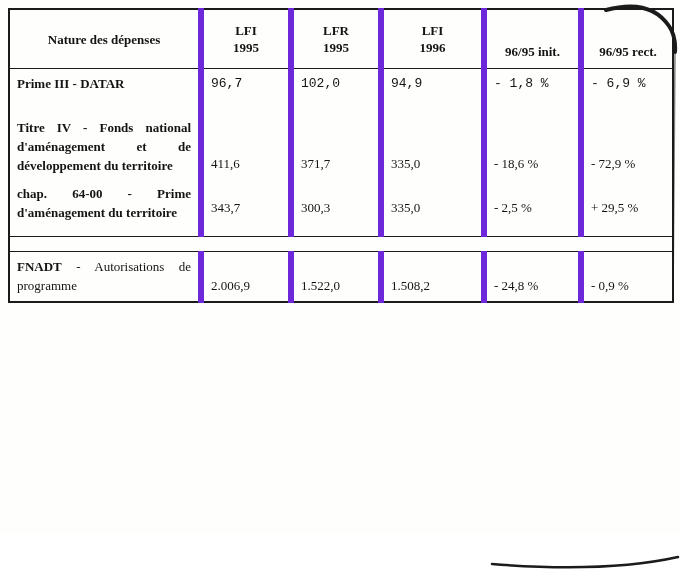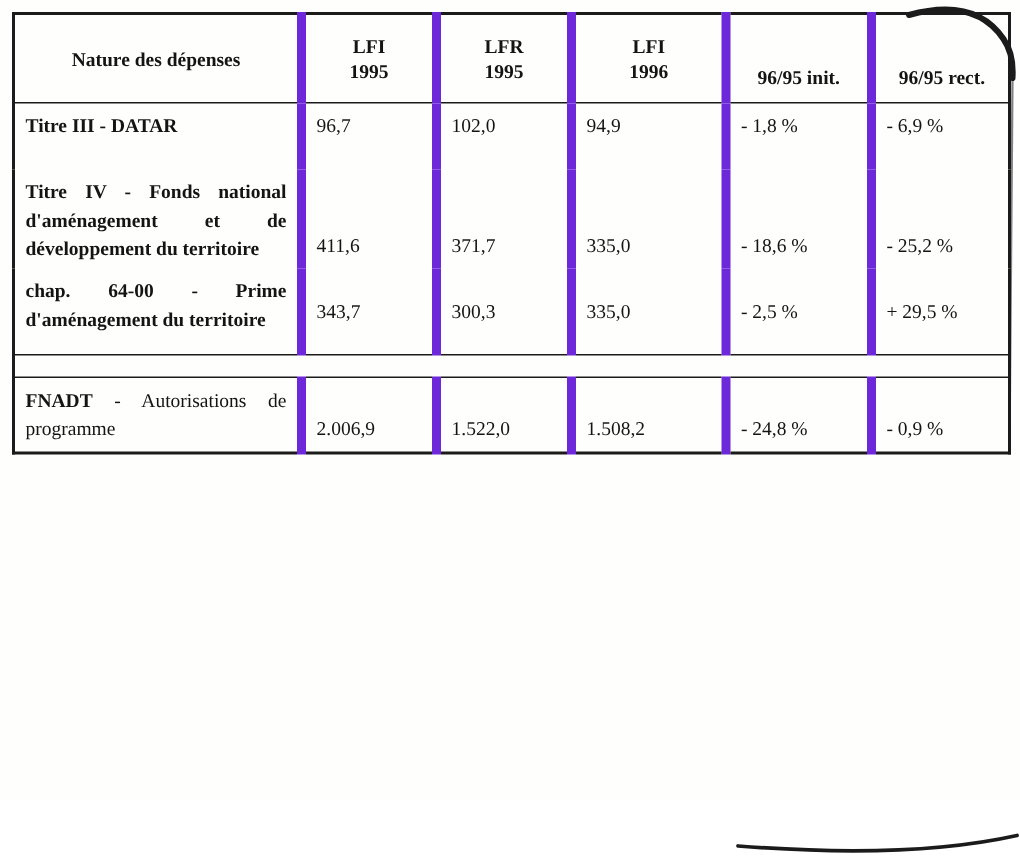--- a/index.html
+++ b/index.html
@@ -22,21 +22,21 @@
     vertical-align:middle;font-size:13px;line-height:17px;padding:2px 3px;
     border-bottom:1.5px solid #1b1b1b;
   }
   thead th.low{vertical-align:bottom;padding-bottom:8px;}
   td.lbl{
     vertical-align:top;text-align:justify;
     padding:5px 7px 4px 7px;font-weight:bold;
   }
   td.lbl .rest{font-weight:normal;}
   td.val{padding-left:7px;padding-right:3px;}
-  .v-top{vertical-align:top;padding-top:5px;}
+  .v-top{vertical-align:top;padding-top:5px;font-family:Liberation Mono, monospace;}
   .v-bot{vertical-align:bottom;padding-bottom:6px;}
   .v-mid{vertical-align:middle;}
   tr.totals td.val{font-weight:bold;}
   tr.sep td{
     height:14px;padding:0;
     border-top:1.5px solid #1b1b1b;
     border-bottom:1.5px solid #1b1b1b;
   }
   svg.overlay{position:absolute;left:0;top:0;pointer-events:none;}
 </style>
@@ -75,35 +75,35 @@
           <div>96/95 init.</div>
         </th>
         <th class="low">
           <div>96/95 rect.</div>
         </th>
       </tr>
     </thead>
     <tbody>
 
       <tr style="height:44px">
-        <td class="lbl"><strong>Titre III - DATAR</strong><span class="rest"></span></td>
+        <td class="lbl"><strong>Prime III - DATAR</strong><span class="rest"></span></td>
         <td class="val v-top">96,7</td>
         <td class="val v-top">102,0</td>
         <td class="val v-top">94,9</td>
         <td class="val v-top">- 1,8 %</td>
         <td class="val v-top">- 6,9 %</td>
       </tr>
 
       <tr style="height:60px">
         <td class="lbl"><strong>Titre IV - Fonds national d'aménagement et de développement du territoire</strong><span class="rest"></span></td>
         <td class="val v-bot">411,6</td>
         <td class="val v-bot">371,7</td>
         <td class="val v-bot">335,0</td>
         <td class="val v-bot">- 18,6 %</td>
-        <td class="val v-bot">- 25,2 %</td>
+        <td class="val v-bot">- 72,9 %</td>
       </tr>
 
       <tr style="height:58px">
         <td class="lbl v-mid"><strong>chap. 64-00 - Prime d'aménagement du territoire</strong><span class="rest"></span></td>
         <td class="val v-mid">343,7</td>
         <td class="val v-mid">300,3</td>
         <td class="val v-mid">335,0</td>
         <td class="val v-mid">- 2,5 %</td>
         <td class="val v-mid">+ 29,5 %</td>
       </tr>

